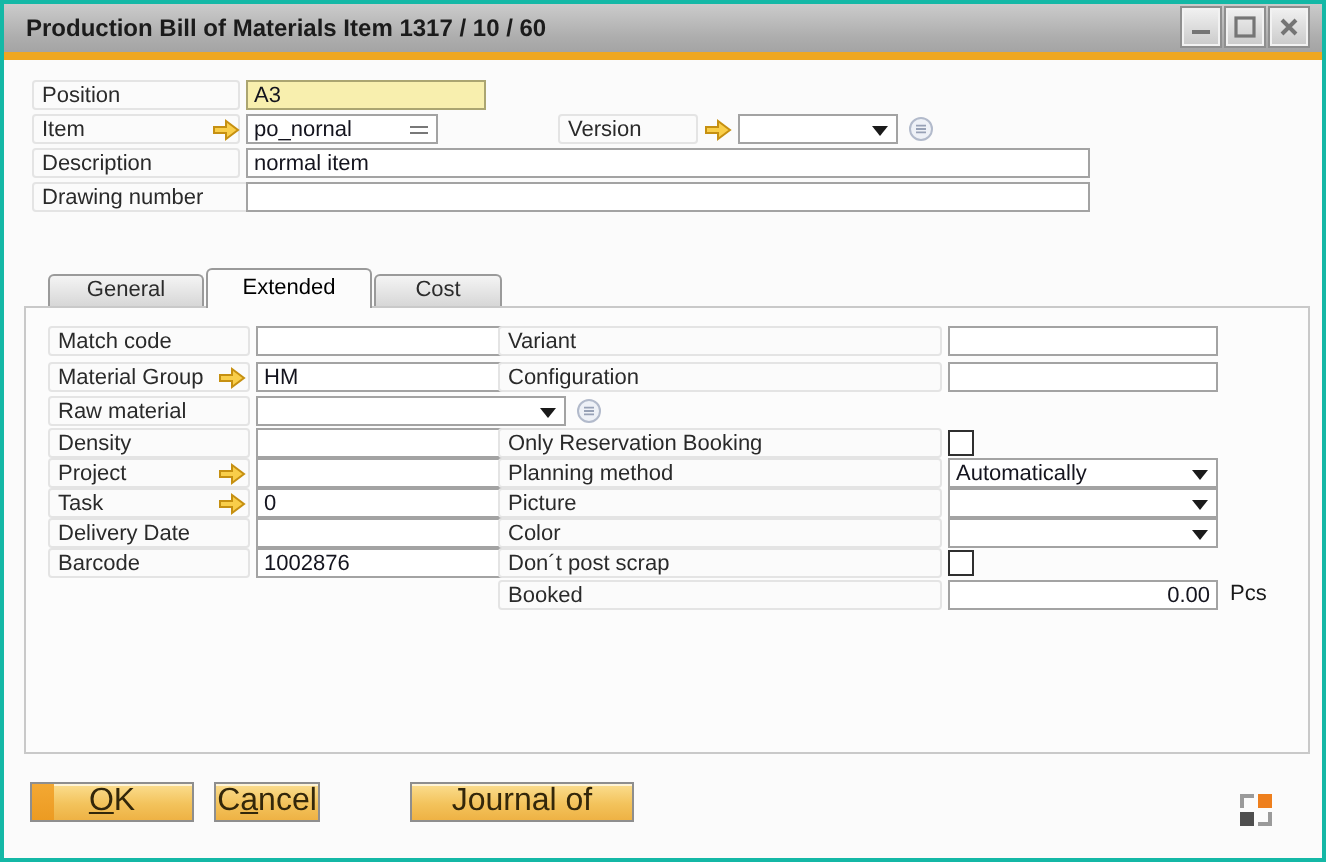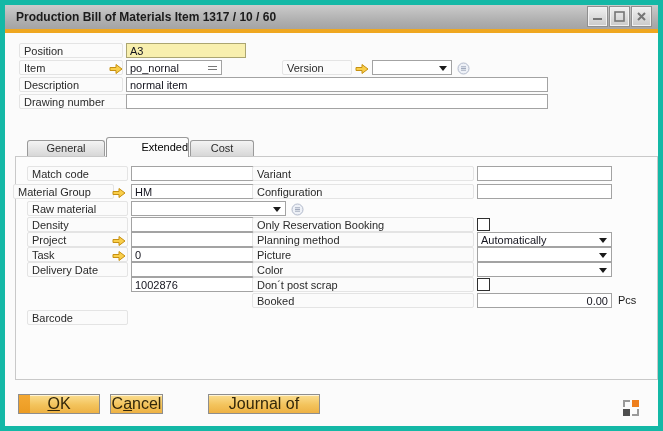--- a/index.html
+++ b/index.html
@@ -4,21 +4,21 @@
 <style>
   * { box-sizing: border-box; margin: 0; padding: 0; }
   body {
     font-family: "Liberation Sans", sans-serif;
     background: #E9E9E9;
   }
   .window {
     position: relative;
     width: 663px; height: 431px;
     background: #FBFBFB;
-    border: 5px solid #14b8a6;
+    border: 2px solid #14b8a6;
     overflow: hidden;
   }
   
   .titlebar {
     position: absolute; left: 0; top: 0; right: 0; height: 24px;
     background: linear-gradient(#CBCBCB, #ADADAD 70%, #A4A4A4);
     display: flex; align-items: center;
   }
   .title {
     font-size: 12px; font-weight: 700; color: #1B1B1B; padding-left: 11px;
@@ -167,28 +167,28 @@
       </svg>
   </span>
 
   <div class="lbl" style="left:14px;top:72px;width:104px;">Description</div>
   <div class="fld" style="left:121px;top:72px;width:422px;">normal item</div>
 
   <div class="lbl" style="left:14px;top:89px;width:124px;">Drawing number</div>
   <div class="fld" style="left:121px;top:89px;width:422px;"></div>
 
   <div class="tab" style="left:22px;width:78px;">General</div>
-  <div class="tab active" style="left:101px;width:83px;text-align:right;">Extended</div>
+  <div class="tab active" style="left:101px;width:83px;">Extended</div>
   <div class="tab" style="left:185px;width:64px;">Cost</div>
   <div class="panel"></div>
 
   <div class="lbl row-el" style="left:22px;top:161px;width:101px;">Match code</div>
   <div class="fld row-el" style="left:126px;top:161px;width:155px;"></div>
 
-  <div class="lbl row-el" style="left:8px;top:179px;width:101px;">Material Group</div>
+  <div class="lbl row-el" style="left:22px;top:179px;width:101px;">Material Group</div>
   <span class="linkarrow row-el" style="left:107px;top:180px;">
     <svg width="14" height="12">
         <path d="M1 4.5 H7 V1.5 L13 6 L7 10.5 V7.5 H1 Z" fill="#F9CE4A" stroke="#C69011" stroke-width="1"></path>
       </svg>
   </span>
   <div class="fld dd row-el" style="left:126px;top:179px;width:155px;">
     <span>HM</span>
     <span class="ddtri"></span>
   </div>
   <span class="circlebtn row-el" style="left:286px;top:180px;">
@@ -231,21 +231,21 @@
     <span>0</span>
     <span class="ddtri"></span>
   </div>
 
   <div class="lbl row-el" style="left:22px;top:257px;width:101px;">Delivery Date</div>
   <div class="fld dd row-el" style="left:126px;top:257px;width:155px;">
     <span></span>
     <span class="ddtri"></span>
   </div>
 
-  <div class="lbl row-el" style="left:22px;top:272px;width:101px;margin-top:33px;">Barcode</div>
+  <div class="lbl row-el" style="left:22px;top:272px;width:101px;">Barcode</div>
   <div class="fld row-el" style="left:126px;top:272px;width:155px;">1002876</div>
 
   <div class="lbl row-el" style="left:247px;top:161px;width:222px;">Variant</div>
   <div class="fld row-el" style="left:472px;top:161px;width:135px;"></div>
 
   <div class="lbl row-el" style="left:247px;top:179px;width:222px;">Configuration</div>
   <div class="fld row-el" style="left:472px;top:179px;width:135px;"></div>
 
   <div class="lbl row-el" style="left:247px;top:212px;width:222px;">Only Reservation Booking</div>
   <span class="checkbox row-el" style="left:472px;top:213px;"></span>

